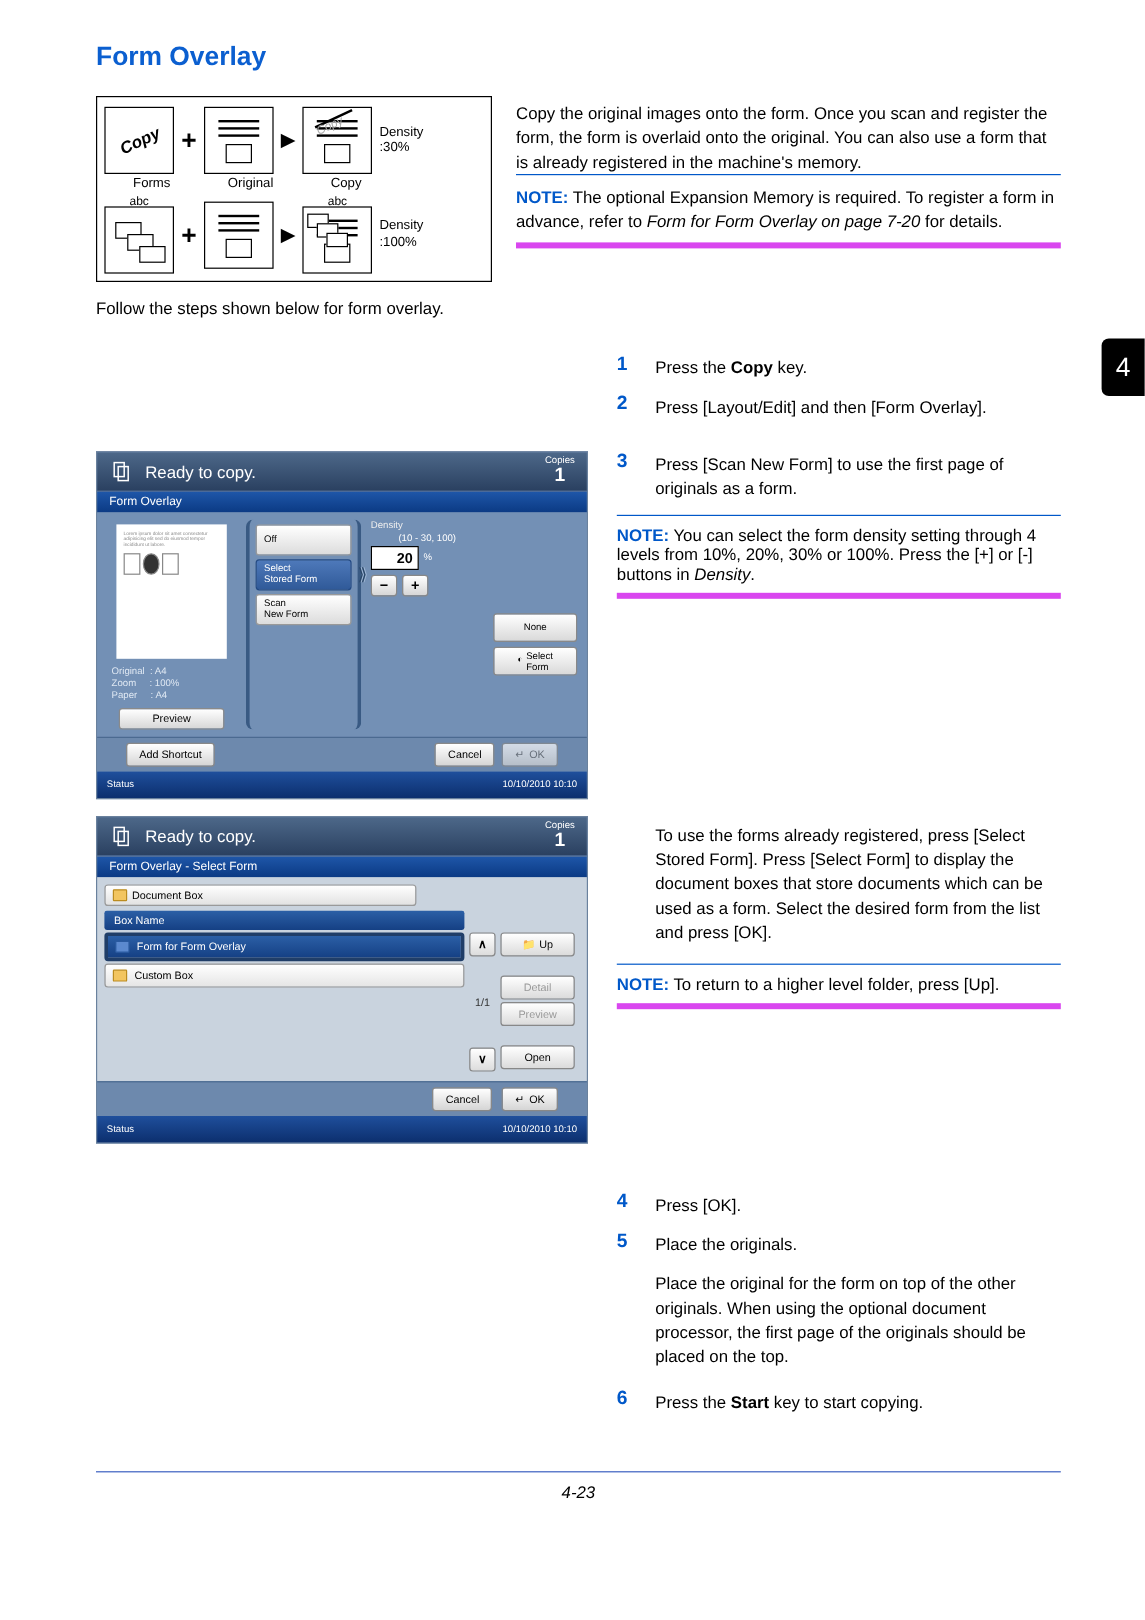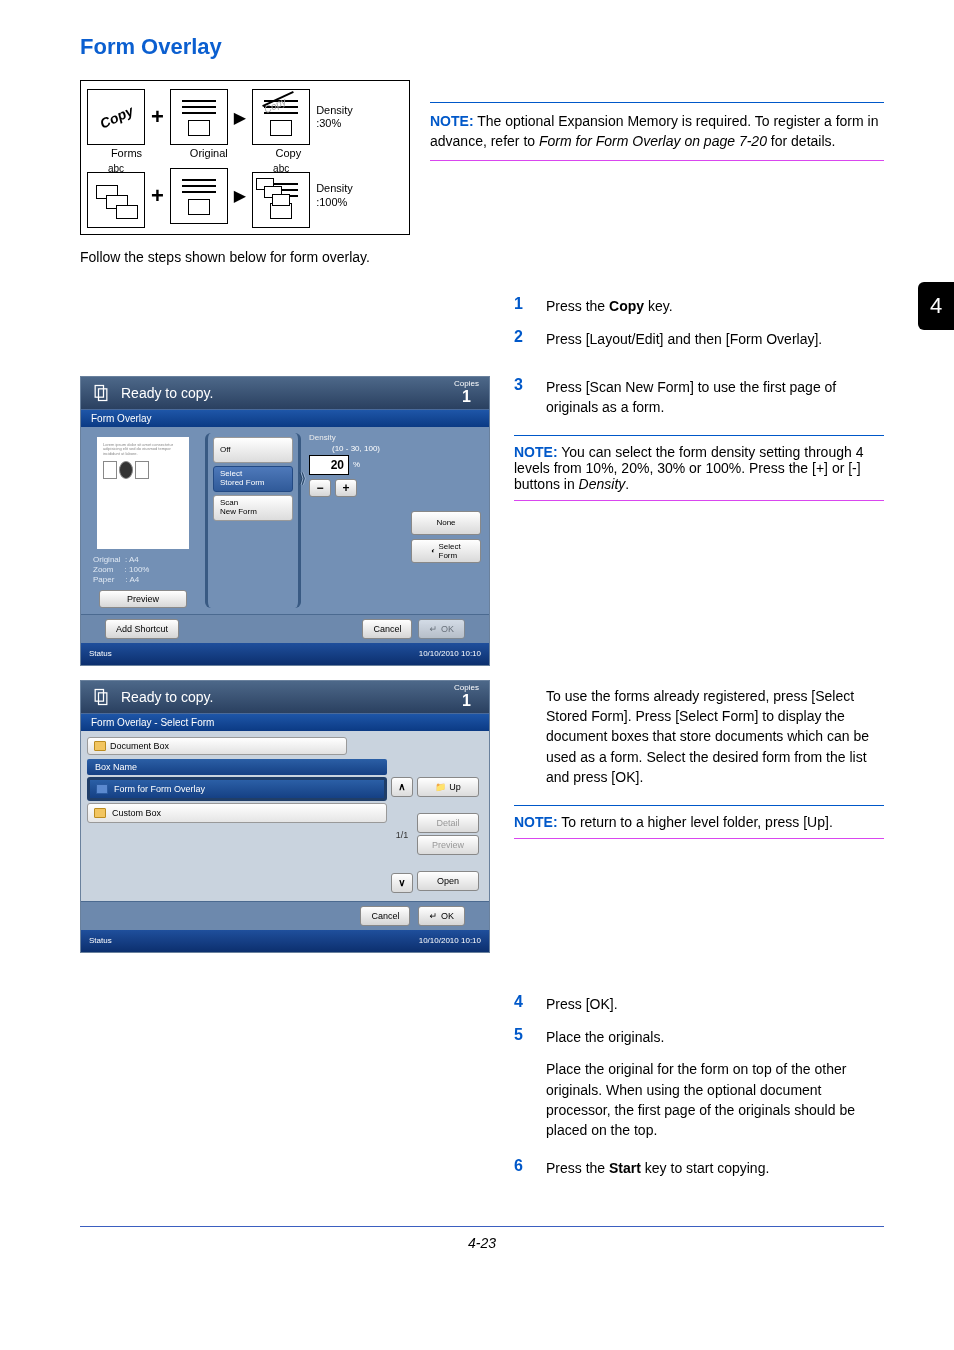--- a/index.html
+++ b/index.html
@@ -68,23 +68,22 @@
     .rect-group .r { position: absolute; border: 1px solid #000; background: #fff; }
     .dens { font-size: 11px; line-height: 1.2; text-align: left; }
     .labels-row { display: flex; justify-content: space-around; font-size: 11px; margin-top: 2px; }
     .col-right {
       flex: 1;
       padding-top: 4px;
       line-height: 1.45;
     }
     .note-box {
       border-top: 1px solid #0058c9;
-      border-bottom: 1px solid #d946ef;
+      border-bottom: 5px solid #d946ef;
       padding: 8px 0;
-      margin-top: 18px;
     }
     .note-label { color: #0058c9; font-weight: bold; }
     .follow-text { margin: 14px 0 30px; }
 
     .side-tab {
       position: absolute;
       right: 0;
       top: 282px;
       width: 36px;
       height: 48px;
@@ -321,20 +320,21 @@
           </div>
         </div>
         <div class="dens">
           <div>Density</div>
           <div>:100%</div>
         </div>
       </div>
     </div>
 
     <div class="col-right">
+      <p>Copy the original images onto the form. Once you scan and register the form, the form is overlaid onto the original. You can also use a form that is already registered in the machine's memory.</p>
       <div class="note-box">
         <span class="note-label">NOTE:</span><span> The optional Expansion Memory is required. To register a form in advance, refer to </span><i>Form for Form Overlay on page 7-20</i><span> for details.</span>
       </div>
     </div>
   </div>
 
   <p class="follow-text">Follow the steps shown below for form overlay.</p>
 
   <div class="two-col" style="margin-top:0;">
     <div class="left-col"></div>

